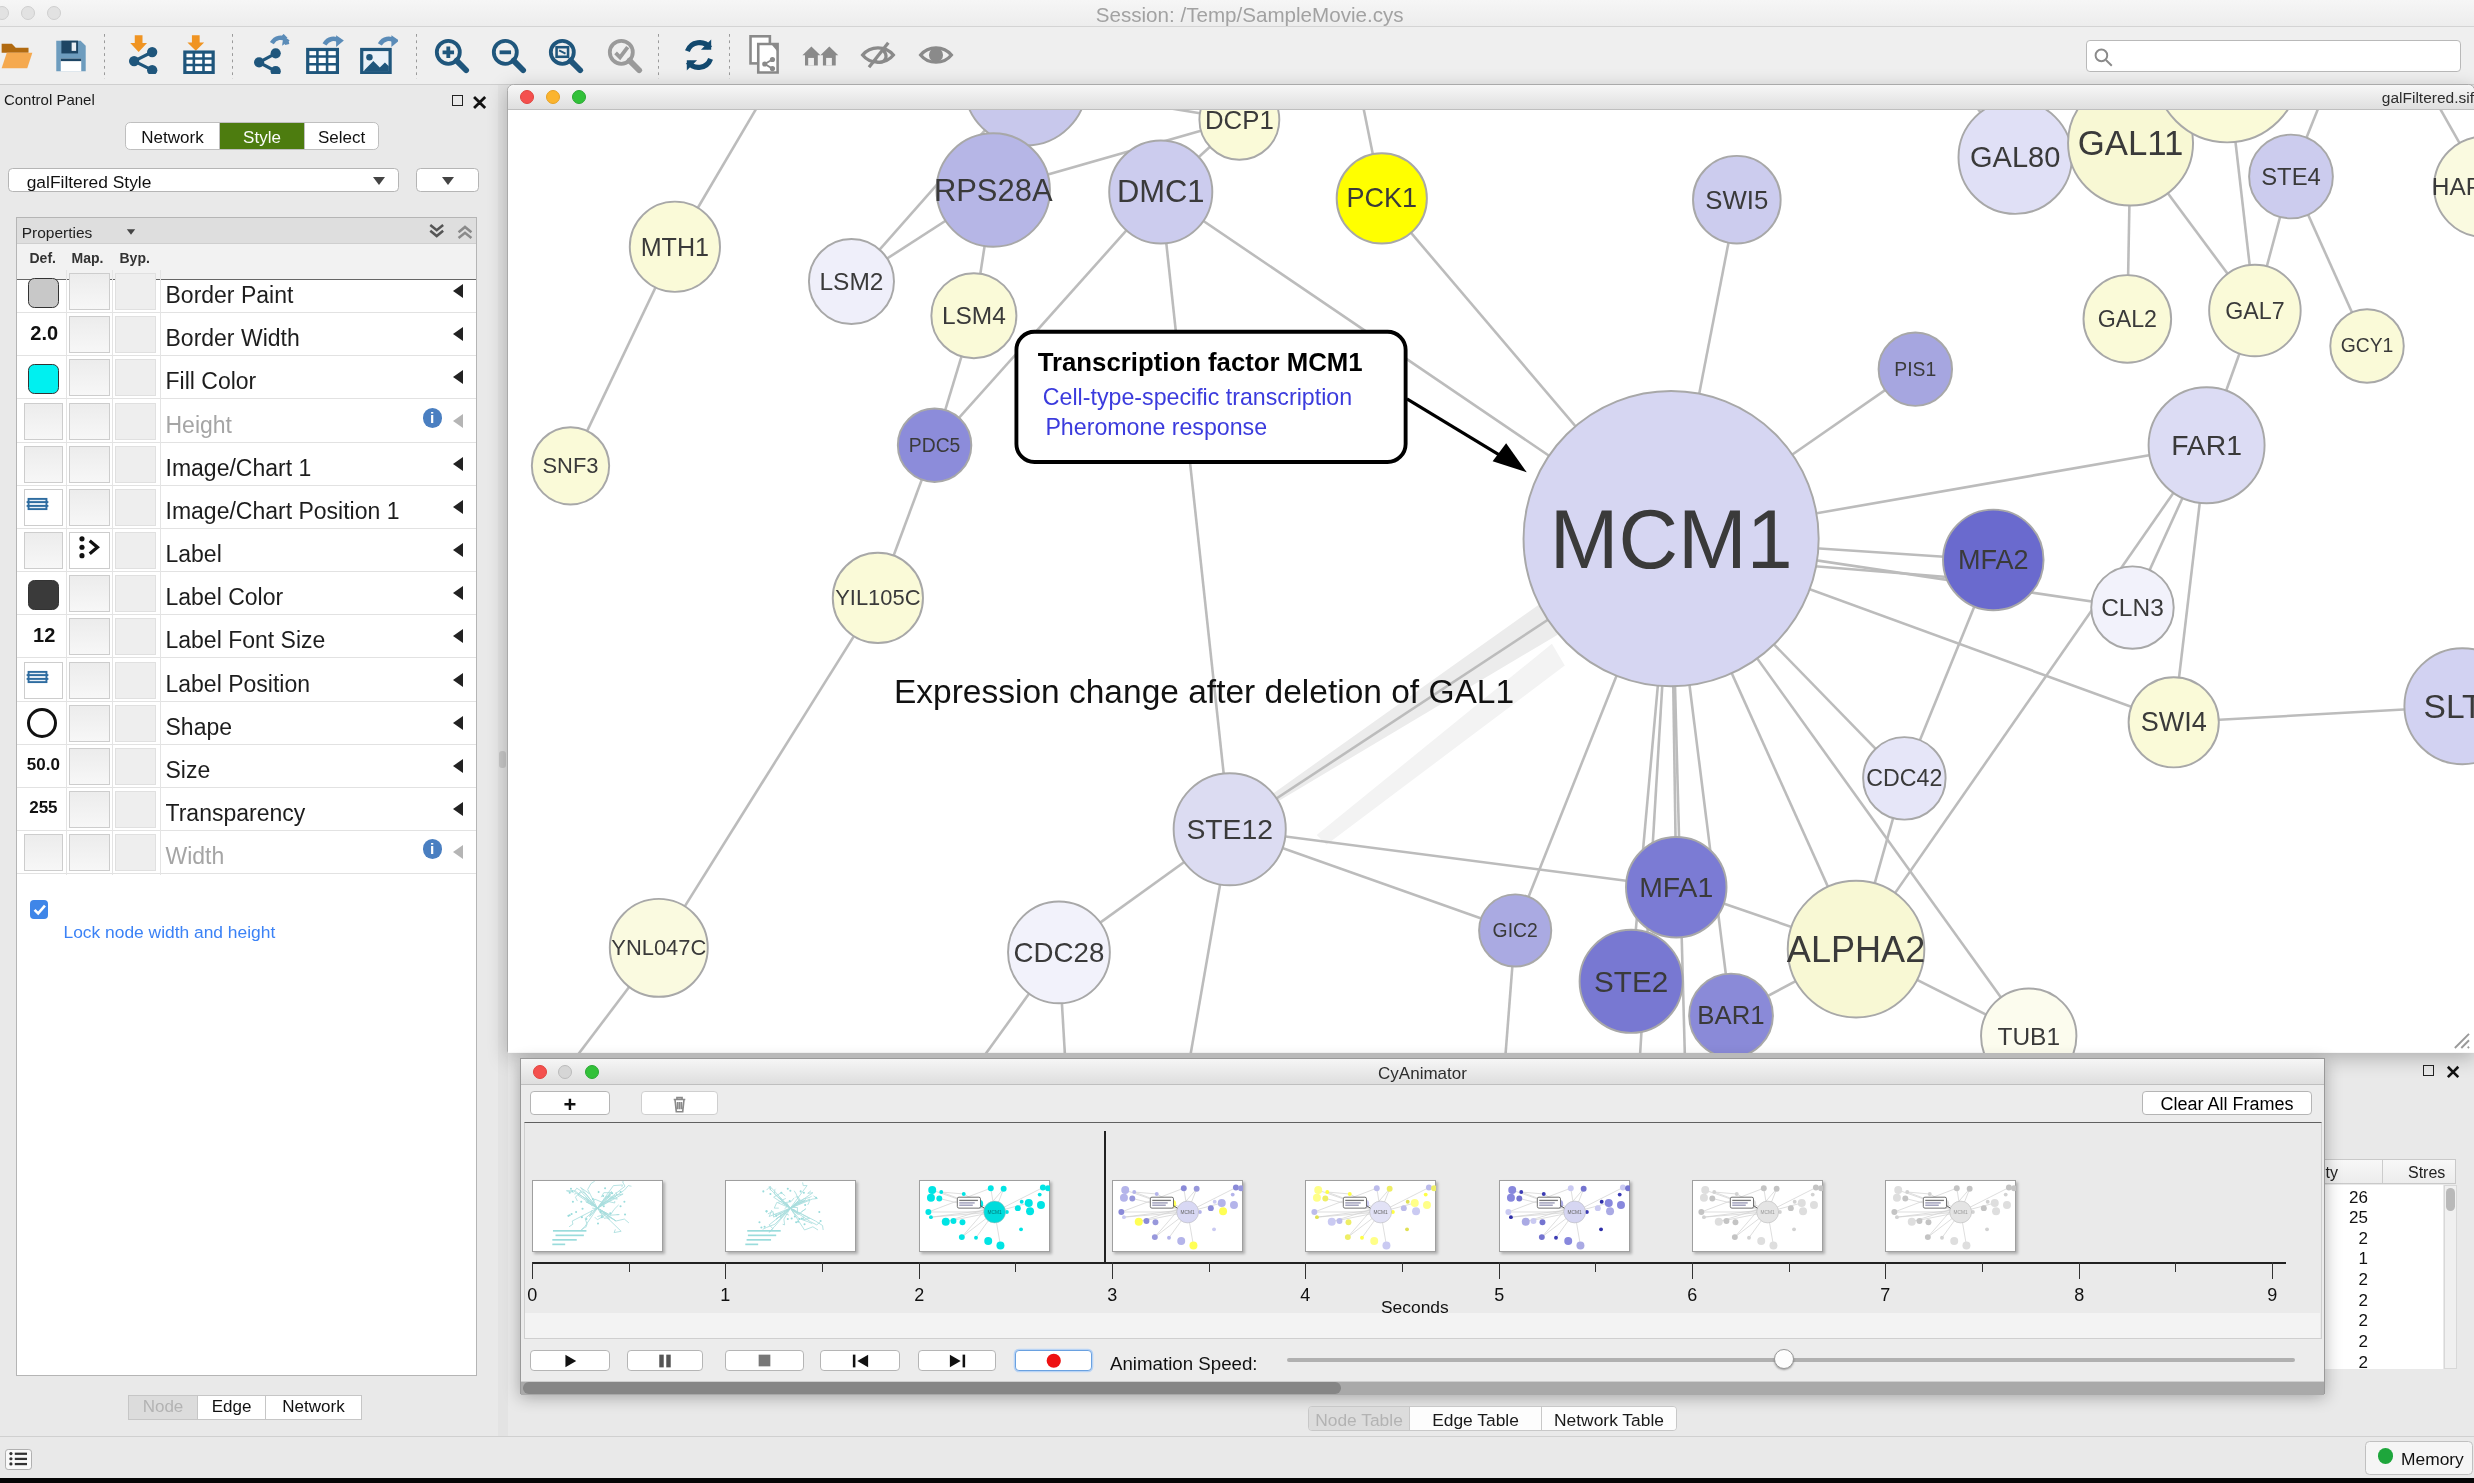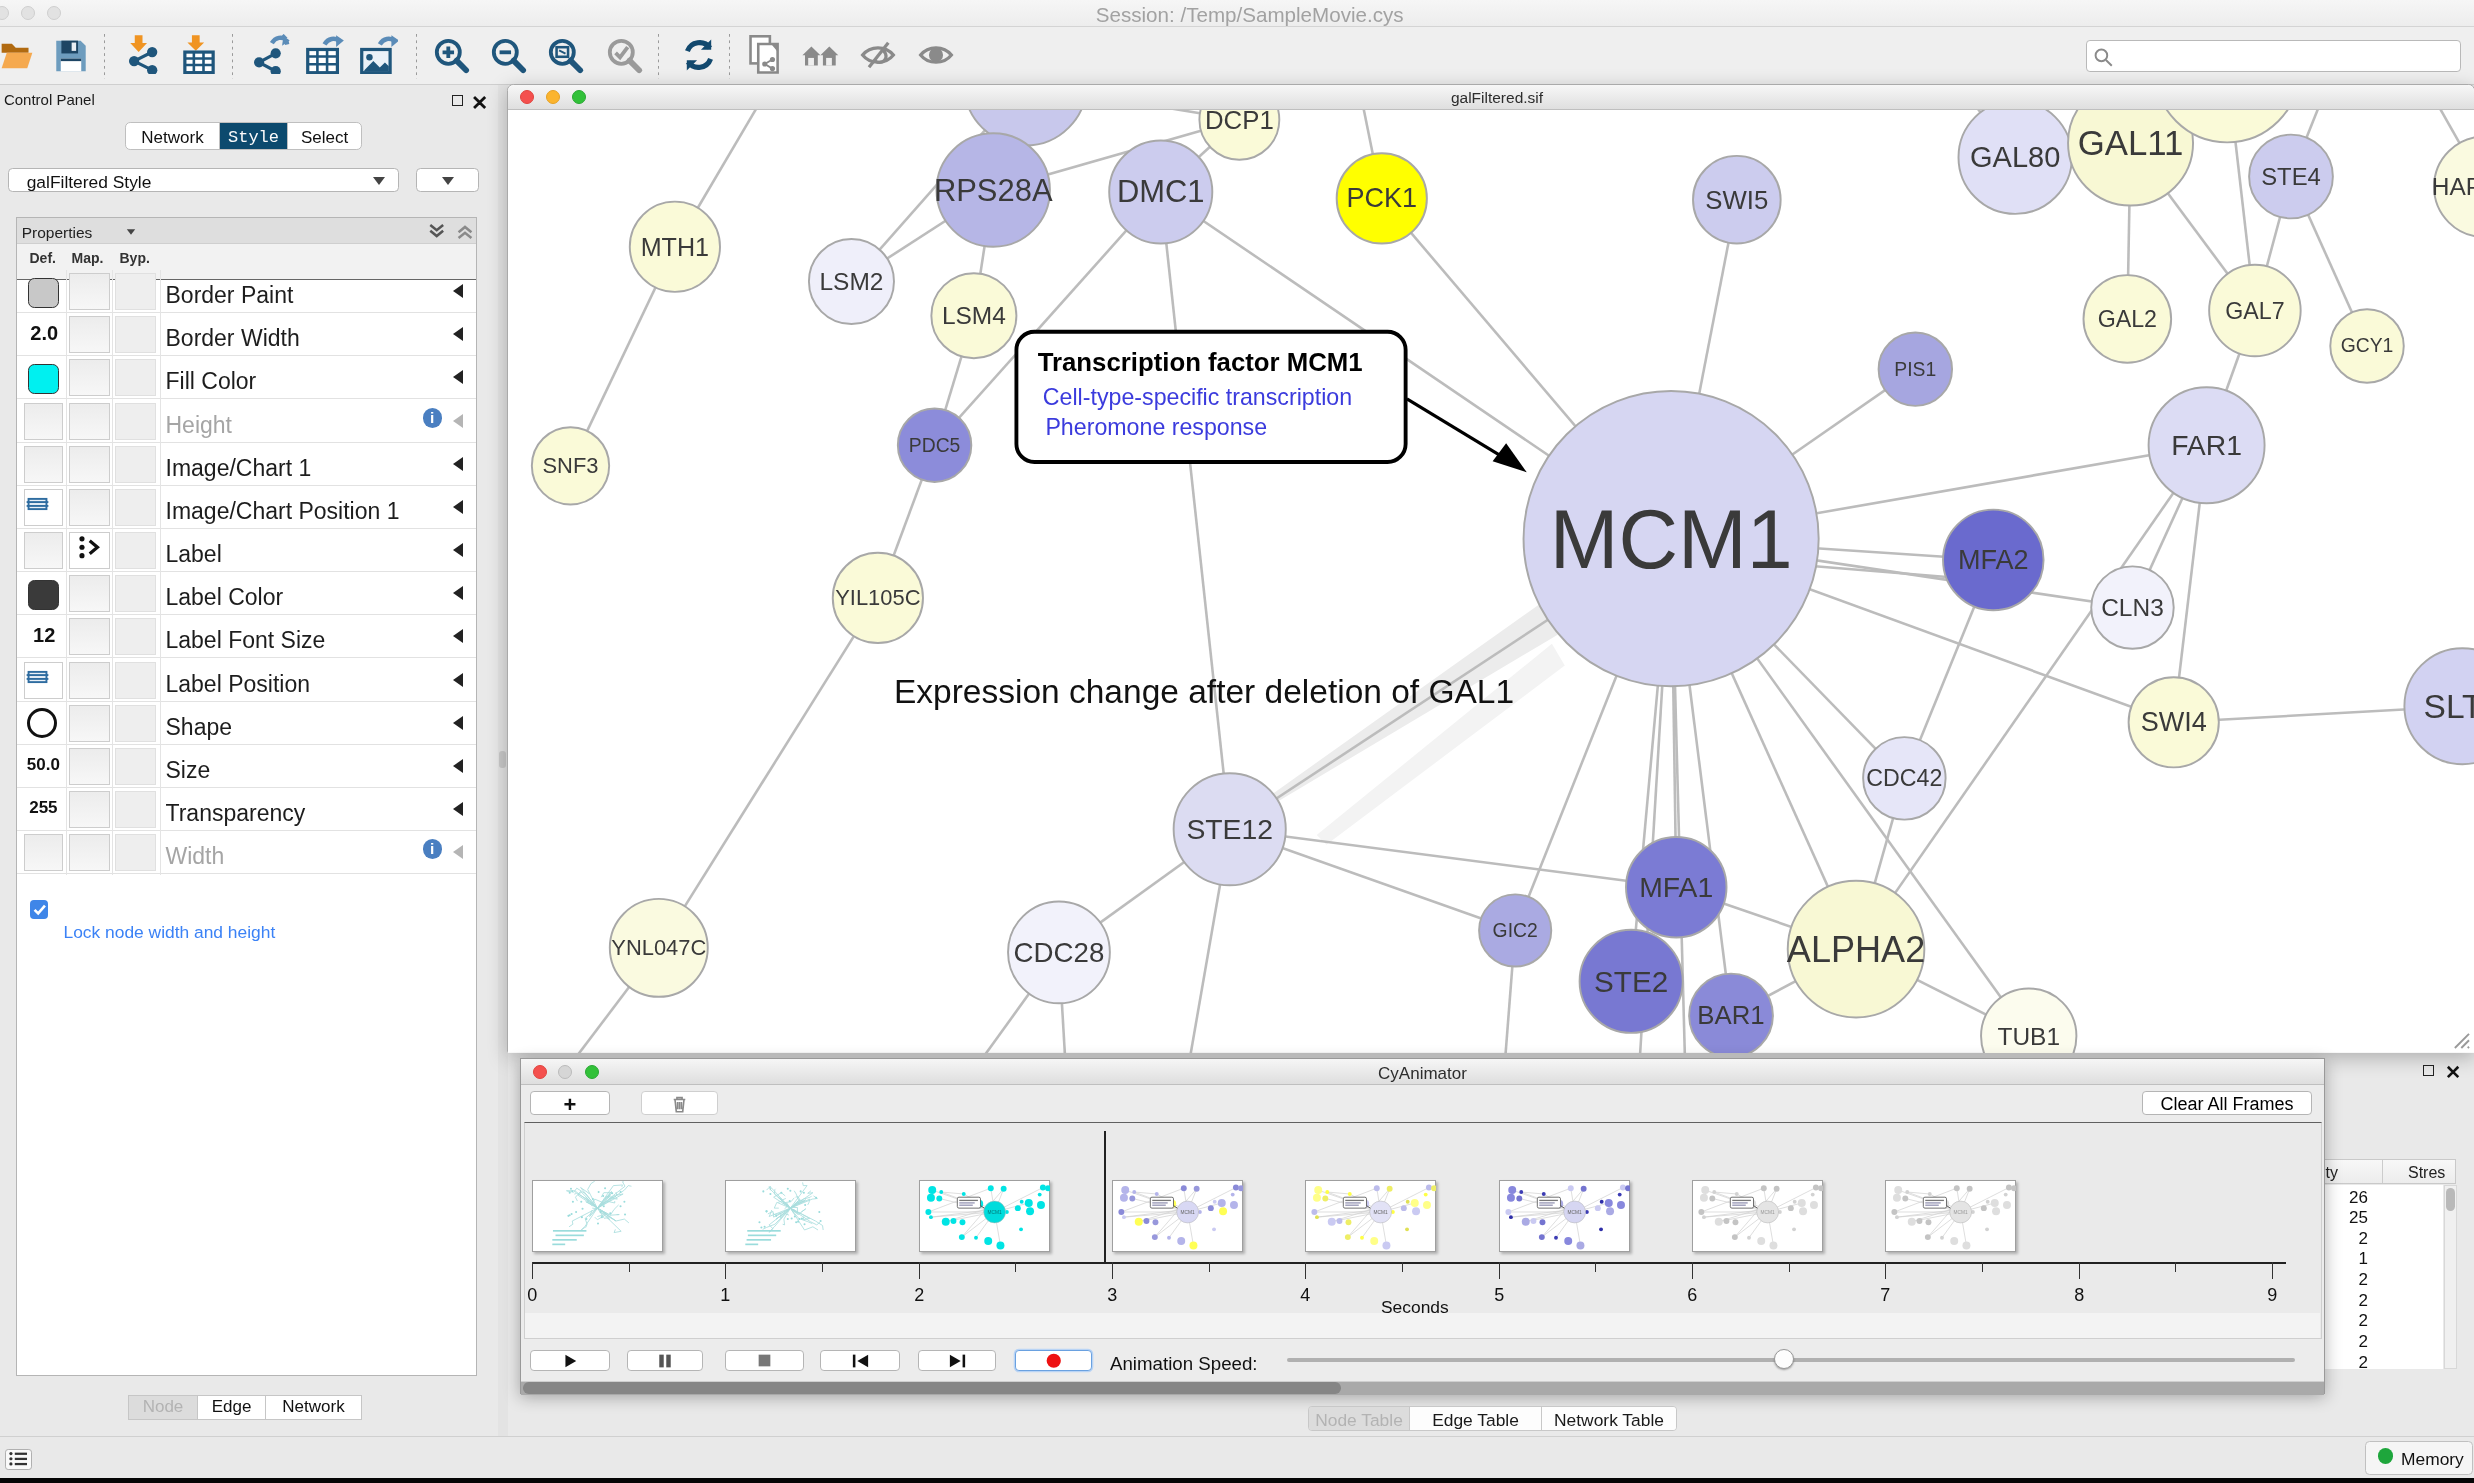--- a/index.html
+++ b/index.html
@@ -38,21 +38,21 @@
 .arrw { left:436px; top:14px; width:0; height:0; border-top:7.7px solid transparent; border-bottom:7.7px solid transparent; border-right:10.3px solid #222; }
 .arrdim { border-right-color:#b5b5b5; }
 .vline { top:0; width:0.6px; height:605px; background:#e4e4e4; }
 .infoi { left:406px; top:8.4px; width:19.3px; height:19.3px; border-radius:50%; background:#4a7fc1; color:#fff; font-size:15.5px; font-weight:bold; text-align:center; line-height:20px; }
 #cp-btabs { top:1395px; height:24.5px; display:flex; border:1.3px solid #c6c6c6; border-radius:0; overflow:hidden; left:128px; }
 #cp-btabs div { font-size:17px; padding-top:3.2px; text-align:center; padding-top:1.3px; background:#fff; color:#111; }
 
 
 #netwin { left:507px; top:84px; width:1968px; height:968px; background:#fff; border:0.6px solid #aaa; border-radius:6.4px 6.4px 0 0; box-shadow:0 5.2px 19.3px rgba(0,0,0,0.25); }
 #net-title { left:0; top:0; width:100%; height:24.5px; background:linear-gradient(#f7f7f7,#dfdfdf); border-bottom:0.6px solid #bfbfbf; border-radius:6.4px 6.4px 0 0; }
-#net-title span { display:block; text-align:center; font-size:15.5px; color:#2d2d2d; padding-top:3.9px;padding-left:12px; }
+#net-title span { display:block; text-align:right; font-size:15.5px; color:#2d2d2d; padding-top:3.9px;padding-left:12px; }
 #netcanvas { left:0; top:24.5px; }
 
 
 #cywin { left:520px; top:1058px; width:1805px; height:336px; background:#ececec; border:0.6px solid #999; box-shadow:0 3.9px 15.5px rgba(0,0,0,0.3); }
 #cy-title { left:0; top:0; width:100%; height:26px; background:linear-gradient(#f6f6f6,#dedede); border-bottom:0.6px solid #bfbfbf; }
 #cy-title span { display:block; text-align:center; font-size:17px; color:#2d2d2d; padding-top:4.5px; }
 .cybtn { background:#fff; border:1.3px solid #b5b5b5; border-radius:3.9px; }
 #cy-timeline { left:3.2px; top:63px; width:1798px; height:217px; background:#eaeaea; border:0.6px solid #cfcfcf; border-top:1.3px solid #606060; }
 .thumb { width:131px; height:72px; background:#fff; border:0.6px solid #9f9f9f; box-shadow:1.9px 1.9px 2.6px rgba(0,0,0,0.25); }
 .tickmaj { top:203px; width:1.3px; height:17px; background:#333; }
@@ -193,21 +193,21 @@
 <svg class="abs" style="left:2093px;top:47px;" width="22" height="22" viewBox="0 0 34 34">
     <circle cx="13" cy="13" r="9" fill="none" stroke="#8a8a8a" stroke-width="3"></circle>
     <line x1="20" y1="20" x2="29" y2="29" stroke="#8a8a8a" stroke-width="3"></line>
   </svg>
 
 <div id="cp-title" class="abs">Control Panel</div>
 <div id="cp-float" class="abs"></div>
 <div id="cp-close" class="abs">✕</div>
 <div id="cp-tabs" class="abs">
   <div style="width:93px;">Network</div>
-  <div style="width:69px; background:#0c4a6e; color:#fbfbfb; border-left:1.3px solid #bfbfbf; border-right:1.3px solid #bfbfbf;font-family:Liberation Mono, monospace;">Style</div>
+  <div style="width:86px; background:#4d7c0f; color:#fbfbfb; border-left:1.3px solid #bfbfbf; border-right:1.3px solid #bfbfbf;">Style</div>
   <div style="width:73px;">Select</div>
 </div>
 <div id="dd-style" class="abs">galFiltered Style<span class="caret" style="position:absolute; left:364px; top:7.7px;"></span></div>
 <div id="dd-mini" class="abs"><span class="caret" style="margin-top:7.7px;"></span></div>
 
 <div id="props" class="abs">
   <div id="props-head" class="abs">
       <span style="position:absolute;left:5.2px;top:5.8px;font-size:15.5px;color:#222;">Properties</span>
     <span class="caret" style="position:absolute;left:108px;top:10.3px;transform:scale(0.7);"></span>
     <svg style="position:absolute;left:412px;top:5.2px;" width="45" height="17" viewBox="0 0 70 26">

